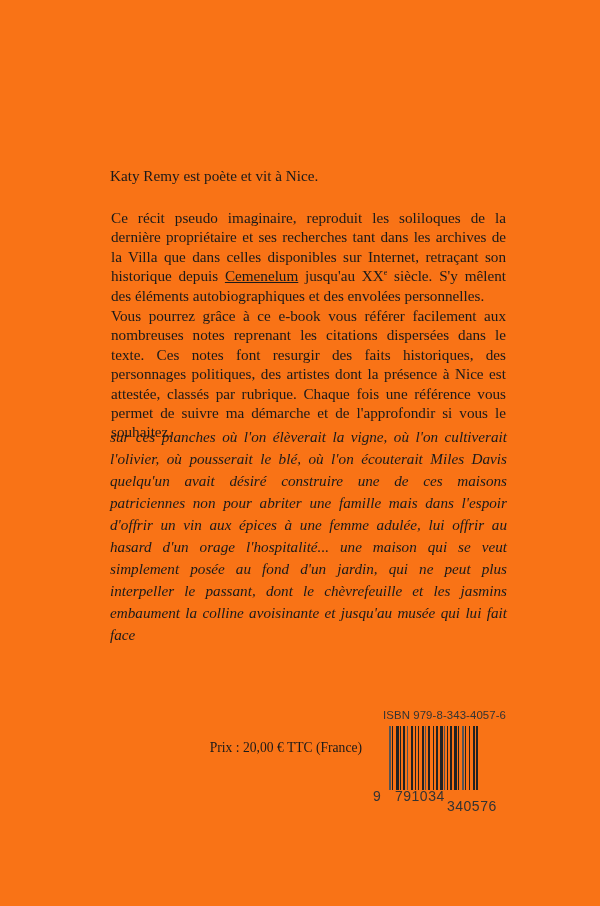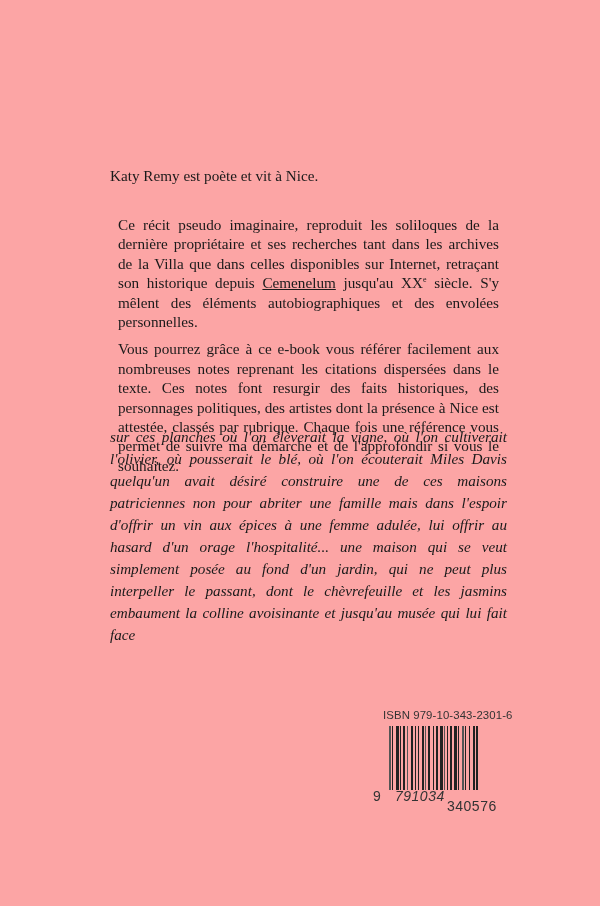--- a/index.html
+++ b/index.html
@@ -1,22 +1,22 @@
 <!DOCTYPE html>
 <html><head>
   <meta charset="utf-8">
   <style>
     html, body { margin: 0; padding: 0; background: #ffffff; }
     body { width: 600px; height: 906px; position: relative; overflow: hidden;
            font-family: "Liberation Serif", "DejaVu Serif", serif; color: #1a1a1a; }
-    .page { position: absolute; left: 0; top: 0; width: 600px; height: 906px; background: #fca5a5; }
+    .page { position: absolute; left: 0; top: 0; width: 600px; height: 906px; background: #f97316; }
     .text-block { position: absolute; left: 110px; width: 397px; font-size: 15.2px; line-height: 19.4px; text-align: justify; }
     .author { top: 166px; }
     .summary { top: 207px; }
-    .summary p { margin: 8px; }
+    .summary p { margin: 1px; }
     .underline { text-decoration: underline; }
     sup { font-size: 8px; vertical-align: super; line-height: 0; }
     .quote { top: 426px; font-style: italic; font-size: 15.2px; line-height: 22px; }
     .price-block { position: absolute; left: 200px; top: 738px; width: 162px; text-align: right; font-size: 13.6px; line-height: 19px; }
     .barcode-wrap { position: absolute; left: 367px; top: 709px; width: 145px; height: 97px; }
     .isbn-label { position: absolute; left: 16px; top: 0px; font-family: "Liberation Sans", "DejaVu Sans", sans-serif; font-size: 11.4px; color: #333; letter-spacing: 0.1px; white-space: nowrap; }
     .bars { position: absolute; left: 22px; top: 17px; height: 64px; width: 108px; }
     .bar { position: absolute; top: 0; height: 100%; }
     .digits { position: absolute; top: 79px; font-family: "Liberation Sans", "DejaVu Sans", sans-serif; font-size: 14px; color: #333; }
   </style>
@@ -28,24 +28,25 @@
   <div class="text-block author">Katy Remy est poète et vit à Nice.</div>
 
   <div class="text-block summary">
     <p><span>Ce récit pseudo imaginaire, reproduit les soliloques de la dernière propriétaire et ses recherches tant dans les archives de la Villa que dans celles disponibles sur Internet, retraçant son historique depuis </span><span class="underline">Cemenelum</span><span> jusqu'au XX</span><sup>e</sup><span> siècle. S'y mêlent des éléments autobiographiques et des envolées personnelles.</span></p>
     <p>Vous pourrez grâce à ce e-book vous référer facilement aux nombreuses notes reprenant les citations dispersées dans le texte. Ces notes font resurgir des faits historiques, des personnages politiques, des artistes dont la présence à Nice est attestée, classés par rubrique. Chaque fois une référence vous permet de suivre ma démarche et de l'approfondir si vous le souhaitez.</p>
   </div>
 
   <div class="text-block quote">sur ces planches où l'on élèverait la vigne, où l'on cultiverait l'olivier, où pousserait le blé, où l'on écouterait Miles Davis  quelqu'un avait désiré construire une de ces maisons patriciennes non pour abriter une famille mais dans l'espoir d'offrir un vin aux épices à une femme adulée, lui offrir au hasard d'un orage l'hospitalité... une maison qui se veut simplement posée au fond d'un jardin, qui ne peut plus interpeller le passant, dont le chèvrefeuille et les jasmins embaument la colline avoisinante et jusqu'au musée qui lui fait face</div>
 
   <div class="price-block">
+    <div>Prix : 20,00 € TTC (France)</div>
   </div>
 
   <div class="barcode-wrap">
-    <div class="isbn-label">ISBN 979-10-343-2301-6</div>
+    <div class="isbn-label">ISBN 979-8-343-4057-6</div>
     <div class="bars" id="bars">
         <div class="bar" style="left: 0px; width: 2.2px; background: rgb(85, 85, 85);"></div>
         <div class="bar" style="left: 3.3px; width: 1.1px; background: rgb(34, 34, 34);"></div>
         <div class="bar" style="left: 6.6px; width: 3.3px; background: rgb(34, 34, 34);"></div>
         <div class="bar" style="left: 11px; width: 1.1px; background: rgb(34, 34, 34);"></div>
         <div class="bar" style="left: 14.3px; width: 2.2px; background: rgb(34, 34, 34);"></div>
         <div class="bar" style="left: 17.6px; width: 1.1px; background: rgb(85, 85, 85);"></div>
         <div class="bar" style="left: 22px; width: 2.2px; background: rgb(34, 34, 34);"></div>
         <div class="bar" style="left: 26.4px; width: 1.1px; background: rgb(34, 34, 34);"></div>
         <div class="bar" style="left: 28.6px; width: 1.1px; background: rgb(34, 34, 34);"></div>
@@ -60,17 +61,17 @@
         <div class="bar" style="left: 60.5px; width: 2.2px; background: rgb(34, 34, 34);"></div>
         <div class="bar" style="left: 64.9px; width: 3.3px; background: rgb(34, 34, 34);"></div>
         <div class="bar" style="left: 69.3px; width: 1.1px; background: rgb(34, 34, 34);"></div>
         <div class="bar" style="left: 72.6px; width: 2.2px; background: rgb(85, 85, 85);"></div>
         <div class="bar" style="left: 75.9px; width: 1.1px; background: rgb(34, 34, 34);"></div>
         <div class="bar" style="left: 80.3px; width: 1.1px; background: rgb(34, 34, 34);"></div>
         <div class="bar" style="left: 83.6px; width: 2.2px; background: rgb(34, 34, 34);"></div>
         <div class="bar" style="left: 86.9px; width: 2.2px; background: rgb(34, 34, 34);"></div>
       </div>
     <div class="digits" style="left:6px;">9</div>
-    <div class="digits" style="left:28px; letter-spacing:0.5px;font-style:italic;">791034</div>
+    <div class="digits" style="left:28px; letter-spacing:0.5px;">791034</div>
     <div class="digits" style="left:80px; letter-spacing:0.5px;margin-top:10px;">340576</div>
   </div>
 
 </div>
 
 </body></html>

